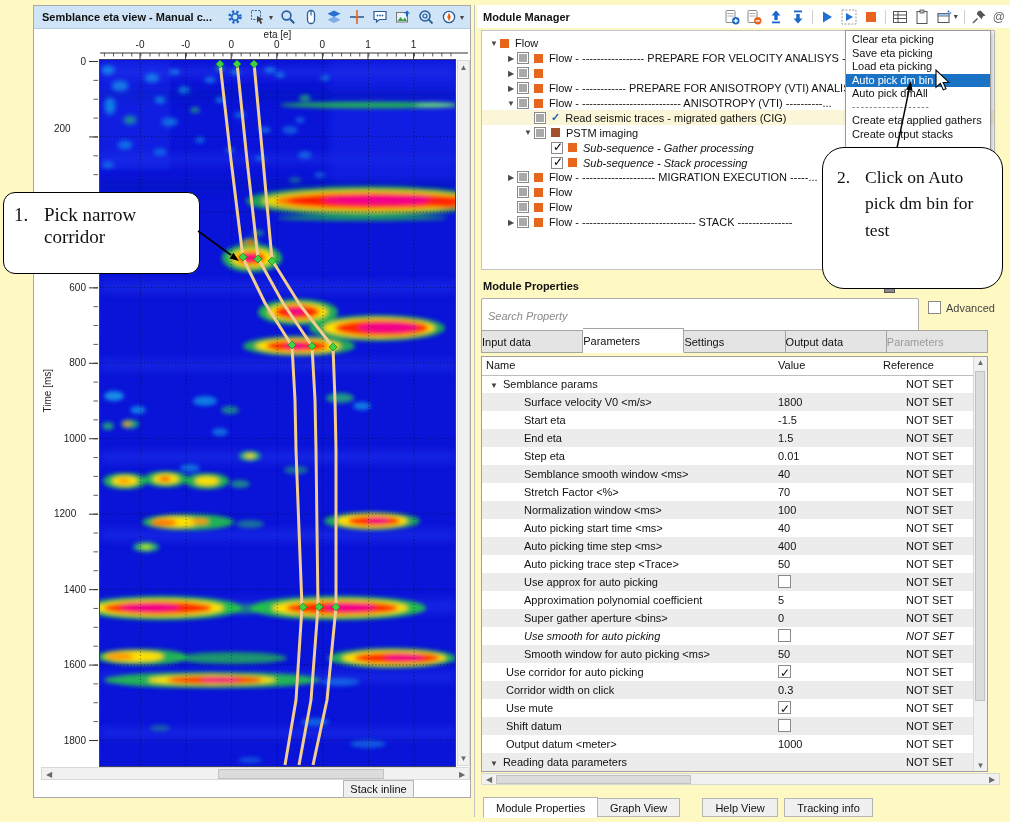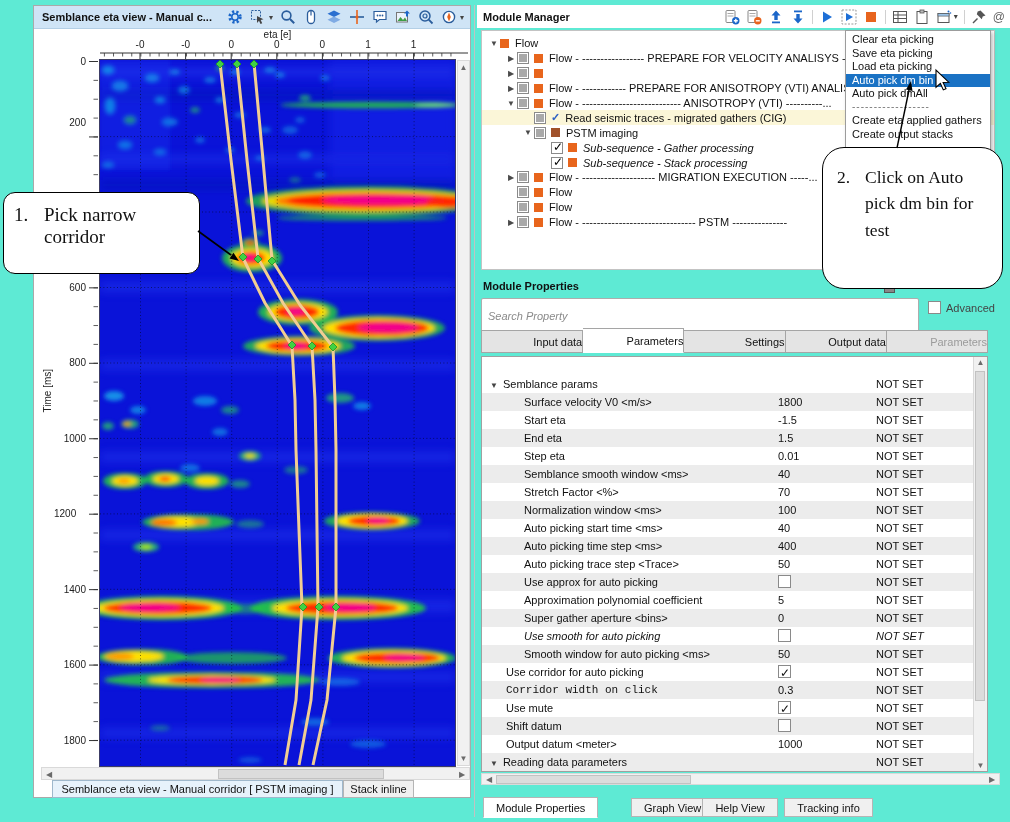--- a/index.html
+++ b/index.html
@@ -1,16 +1,16 @@
 <!DOCTYPE html>
 <html><head>
 <meta charset="utf-8">
 <style>
   html,body{margin:0;padding:0;background:#fff;}
-  #root{position:relative;width:1010px;height:822px;background:#5eead4;
+  #root{position:relative;width:1010px;height:822px;background:#fef9c3;
         font-family:"Liberation Sans",sans-serif;font-size:11px;color:#111;overflow:hidden;}
   .abs{position:absolute;}
   
   #left-panel{left:33px;top:5px;width:438px;height:793px;border:1px solid #a9a9a9;background:#fff;box-sizing:border-box;}
   #lp-title{left:34px;top:6px;width:436px;height:23px;background:#cfe4f6;border-bottom:1px solid #b3cfe6;
             display:flex;align-items:center;box-sizing:border-box;}
   #lp-title .t{font-weight:bold;padding-left:8px;white-space:nowrap;}
   #lp-icons{margin-left:auto;display:flex;align-items:center;gap:7px;padding-right:6px;}
   .icon16{width:16px;height:16px;display:inline-block;}
   .ddarrow{font-size:8px;color:#444;margin-left:-4px;}
@@ -40,33 +40,33 @@
   .bluecheck{color:#2f62c4;font-weight:bold;margin-right:5px;}
   .trow .lbl.it{font-style:italic;}
   #mp-title{left:483px;top:280px;font-weight:bold;}
   #mp-icon{left:884px;top:283px;width:11px;height:10px;border:1px solid #555;background:#888;box-sizing:border-box;}
   #search{left:481px;top:298px;width:438px;height:36px;border:1px solid #adadad;border-radius:2px;box-sizing:border-box;
           font-family:"Liberation Sans",sans-serif;font-size:11px;font-style:italic;padding-left:6px;color:#333;}
   #search::placeholder{color:#8a8a8a;font-style:italic;}
   .win-cb{width:13px;height:13px;border:1px solid #8a8a8a;background:#fff;display:inline-block;box-sizing:border-box;}
   #advanced{left:928px;top:301px;display:flex;align-items:center;gap:5px;color:#444;}
   #prop-tabs{left:481px;top:330px;width:507px;height:23px;display:flex;}
-  .ptab{flex:1;border:1px solid #a5a5a5;border-left-width:0;background:#e4e4e4;text-align:right;line-height:22px;box-sizing:border-box;}
+  .ptab{flex:1;border:1px solid #a5a5a5;border-left-width:0;background:#e4e4e4;text-align:left;line-height:22px;box-sizing:border-box;}
   .ptab:first-child{border-left-width:1px;}
   .ptab.active{background:#fff;border-bottom-color:#fff;margin-top:-2px;line-height:24px;}
   .ptab.disabled{color:#9b9b9b;}
   #prop-table{left:481px;top:356px;width:507px;height:416px;border:1px solid #a0a0a0;background:#fff;box-sizing:border-box;overflow:hidden;}
   #ptable-head{position:absolute;left:0;top:0;width:492px;height:18px;border-bottom:1px solid #bdbdbd;background:#fff;}
   #ptable-head span{position:absolute;top:2px;}
   .prow{position:absolute;left:0;width:492px;height:18px;line-height:18px;white-space:nowrap;}
   .prow.alt{background:#ececec;}
   .prow .nm{position:absolute;left:0;}
   .prow .garrow{font-size:8px;color:#444;margin-right:5px;}
   .prow .val{position:absolute;left:296px;}
-  .prow .ref{position:absolute;left:394px;}
+  .prow .ref{position:absolute;left:424px;}
   .vcb{width:13px;height:13px;border:1px solid #8a8a8a;background:#fff;position:relative;display:inline-block;margin-top:2px;box-sizing:border-box;}
   .vcb.on::after{content:"\2713";position:absolute;left:1px;top:-2px;font-size:12px;color:#111;}
   #pt-vscroll{position:absolute;right:0;top:0;width:13px;height:414px;background:#f1f1f1;border-left:1px solid #d9d9d9;}
   #rp-tabs{left:481px;top:797px;width:529px;height:21px;}
   .rtab{position:absolute;top:1px;height:19px;line-height:18px;padding:0 12px;background:#f0f0f0;border:1px solid #b5b5b5;box-sizing:border-box;}
   .rtab.active{top:0;height:21px;background:#fff;border-bottom-color:#fff;line-height:20px;}
   
   #context-menu{left:845px;top:30px;width:146px;height:245px;background:#fff;border:1px solid #9c9c9c;
                 box-shadow:2px 2px 4px rgba(0,0,0,.25);box-sizing:border-box;padding-top:2px;}
   .mitem{height:13.5px;line-height:13.5px;padding-left:6px;white-space:nowrap;}
@@ -171,21 +171,21 @@
       <div class="tick-label" style="left: 125px; top: 39px; width: 30px; text-align: center;">-0</div>
       <div class="tick-label" style="left: 170.6px; top: 39px; width: 30px; text-align: center;">-0</div>
       <div class="tick-label" style="left: 216.2px; top: 39px; width: 30px; text-align: center;">0</div>
       <div class="tick-label" style="left: 261.8px; top: 39px; width: 30px; text-align: center;">0</div>
       <div class="tick-label" style="left: 307.4px; top: 39px; width: 30px; text-align: center;">0</div>
       <div class="tick-label" style="left: 353px; top: 39px; width: 30px; text-align: center;">1</div>
       <div class="tick-label" style="left: 398.6px; top: 39px; width: 30px; text-align: center;">1</div>
     </div>
   <div id="time-labels">
       <div class="tick-label" style="left: 54px; top: 55.5px; width: 32px; text-align: right;">0</div>
-      <div class="tick-label" style="left: 54px; top: 117px; width: 32px; text-align: right;">200</div>
+      <div class="tick-label" style="left: 54px; top: 123px; width: 32px; text-align: left;">200</div>
       <div class="tick-label" style="left: 54px; top: 206.4px; width: 32px; text-align: right;">400</div>
       <div class="tick-label" style="left: 54px; top: 281.85px; width: 32px; text-align: right;">600</div>
       <div class="tick-label" style="left: 54px; top: 357.3px; width: 32px; text-align: right;">800</div>
       <div class="tick-label" style="left: 54px; top: 432.75px; width: 32px; text-align: right;">1000</div>
       <div class="tick-label" style="left: 54px; top: 508.2px; width: 32px; text-align: left;">1200</div>
       <div class="tick-label" style="left: 54px; top: 583.65px; width: 32px; text-align: right;">1400</div>
       <div class="tick-label" style="left: 54px; top: 659.1px; width: 32px; text-align: right;">1600</div>
       <div class="tick-label" style="left: 54px; top: 734.55px; width: 32px; text-align: right;">1800</div>
     </div>
   <div class="abs" id="time-title">Time [ms]</div>
@@ -480,23 +480,20 @@
     <div class="arr" style="top:1px;">▲</div>
     <div class="arr" style="bottom:1px;">▼</div>
   </div>
 
   <div class="abs sb" style="left:41px;top:767px;width:429px;height:13px;">
     <div class="arr" style="left:2px;width:10px;line-height:13px;">◀</div>
     <div class="arr" style="right:2px;left:auto;width:10px;line-height:13px;">▶</div>
     <div class="thumb" style="left:176px;top:1px;width:166px;height:10px;"></div>
   </div>
 
-  <div class="abs lp-tab" style="left:52px;top:780px;width:291px;background:#e7f2fb;">
-    <span>Semblance eta view - Manual corridor [ PSTM imaging ]</span>
-  </div>
   <div class="abs lp-tab" style="left:343px;top:780px;width:71px;background:#f0f0f0;border-color:#b5b5b5;">
     <span>Stack inline</span>
   </div>
 
   <div class="abs divider"></div>
 
   <div class="abs" id="mm-title">
     <span class="t">Module Manager</span>
     <div id="mm-icons">
         <span style="display: inline-flex; align-items: center;">
@@ -659,21 +656,21 @@
       <div class="trow" style="padding-left: 23px;">
         <span class="exp"></span>
         <span class="cb-part"></span>
         <span class="sq" style="background: rgb(232, 101, 28);"></span>
         <span class="lbl">Flow</span>
       </div>
       <div class="trow" style="padding-left: 23px;">
         <span class="exp">▶</span>
         <span class="cb-part"></span>
         <span class="sq" style="background: rgb(232, 101, 28);"></span>
-        <span class="lbl">Flow - ------------------------------- PSTM ---------------</span>
+        <span class="lbl">Flow - ------------------------------- STACK ---------------</span>
       </div>
     </div>
 
   <div class="abs" id="mp-title">Module Properties</div>
   <div class="abs" id="mp-icon"></div>
 
   <input class="abs" id="search" placeholder="Search Property" style="">
   <div class="abs" id="advanced">
     <span class="win-cb"></span>
     <span>Advanced</span>
@@ -681,20 +678,25 @@
 
   <div class="abs" id="prop-tabs">
       <div class="ptab">Input data</div>
       <div class="ptab active">Parameters</div>
       <div class="ptab">Settings</div>
       <div class="ptab">Output data</div>
       <div class="ptab disabled">Parameters</div>
     </div>
 
   <div class="abs" id="prop-table">
+    <div id="ptable-head">
+      <span style="left:4px;">Name</span>
+      <span style="left:296px;">Value</span>
+      <span style="left:401px;">Reference</span>
+    </div>
     <div id="prop-rows">
         <div class="prow" style="top: 18px;">
           <span class="nm" style="left: 8px;"><span class="garrow">▼</span>Semblance params</span>
           <span class="val"></span>
           <span class="ref">NOT SET</span>
         </div>
         <div class="prow alt" style="top: 36px;">
           <span class="nm" style="left: 42px;">Surface velocity V0 &lt;m/s&gt;</span>
           <span class="val">1800</span>
           <span class="ref">NOT SET</span>
@@ -768,21 +770,21 @@
           <span class="nm" style="left: 42px;">Smooth window for auto picking &lt;ms&gt;</span>
           <span class="val">50</span>
           <span class="ref">NOT SET</span>
         </div>
         <div class="prow" style="top: 306px;">
           <span class="nm" style="left: 24px;">Use corridor for auto picking</span>
           <span class="val"><span class="vcb on"></span></span>
           <span class="ref">NOT SET</span>
         </div>
         <div class="prow alt" style="top: 324px;">
-          <span class="nm" style="left: 24px; font-family: Liberation Mono, monospace;">Corridor width on click</span>
+          <span class="nm" style="left: 24px;">Corridor width on click</span>
           <span class="val">0.3</span>
           <span class="ref">NOT SET</span>
         </div>
         <div class="prow" style="top: 342px;">
           <span class="nm" style="left: 24px;">Use mute</span>
           <span class="val"><span class="vcb on"></span></span>
           <span class="ref">NOT SET</span>
         </div>
         <div class="prow alt" style="top: 360px;">
           <span class="nm" style="left: 24px;">Shift datum</span>
@@ -808,21 +810,21 @@
   </div>
 
   <div class="abs sb" style="left:481px;top:773px;width:519px;height:12px;">
     <div class="arr" style="left:2px;width:10px;line-height:12px;">◀</div>
     <div class="arr" style="right:2px;left:auto;width:10px;line-height:12px;">▶</div>
     <div class="thumb" style="left:14px;top:1px;width:195px;height:9px;"></div>
   </div>
 
   <div class="abs" id="rp-tabs">
       <div class="rtab active" style="left: 2px;">Module Properties</div>
-      <div class="rtab" style="left: 150px;">Graph View</div>
+      <div class="rtab" style="left: 116px;">Graph View</div>
       <div class="rtab" style="left: 221.4px;">Help View</div>
       <div class="rtab" style="left: 303.2px;">Tracking info</div>
     </div>
 
   <div class="abs" id="context-menu">
       <div class="mitem">Clear eta picking</div>
       <div class="mitem">Save  eta picking</div>
       <div class="mitem">Load  eta picking</div>
       <div class="mitem hl">Auto pick dm bin</div>
       <div class="mitem">Auto pick dmAll</div>

